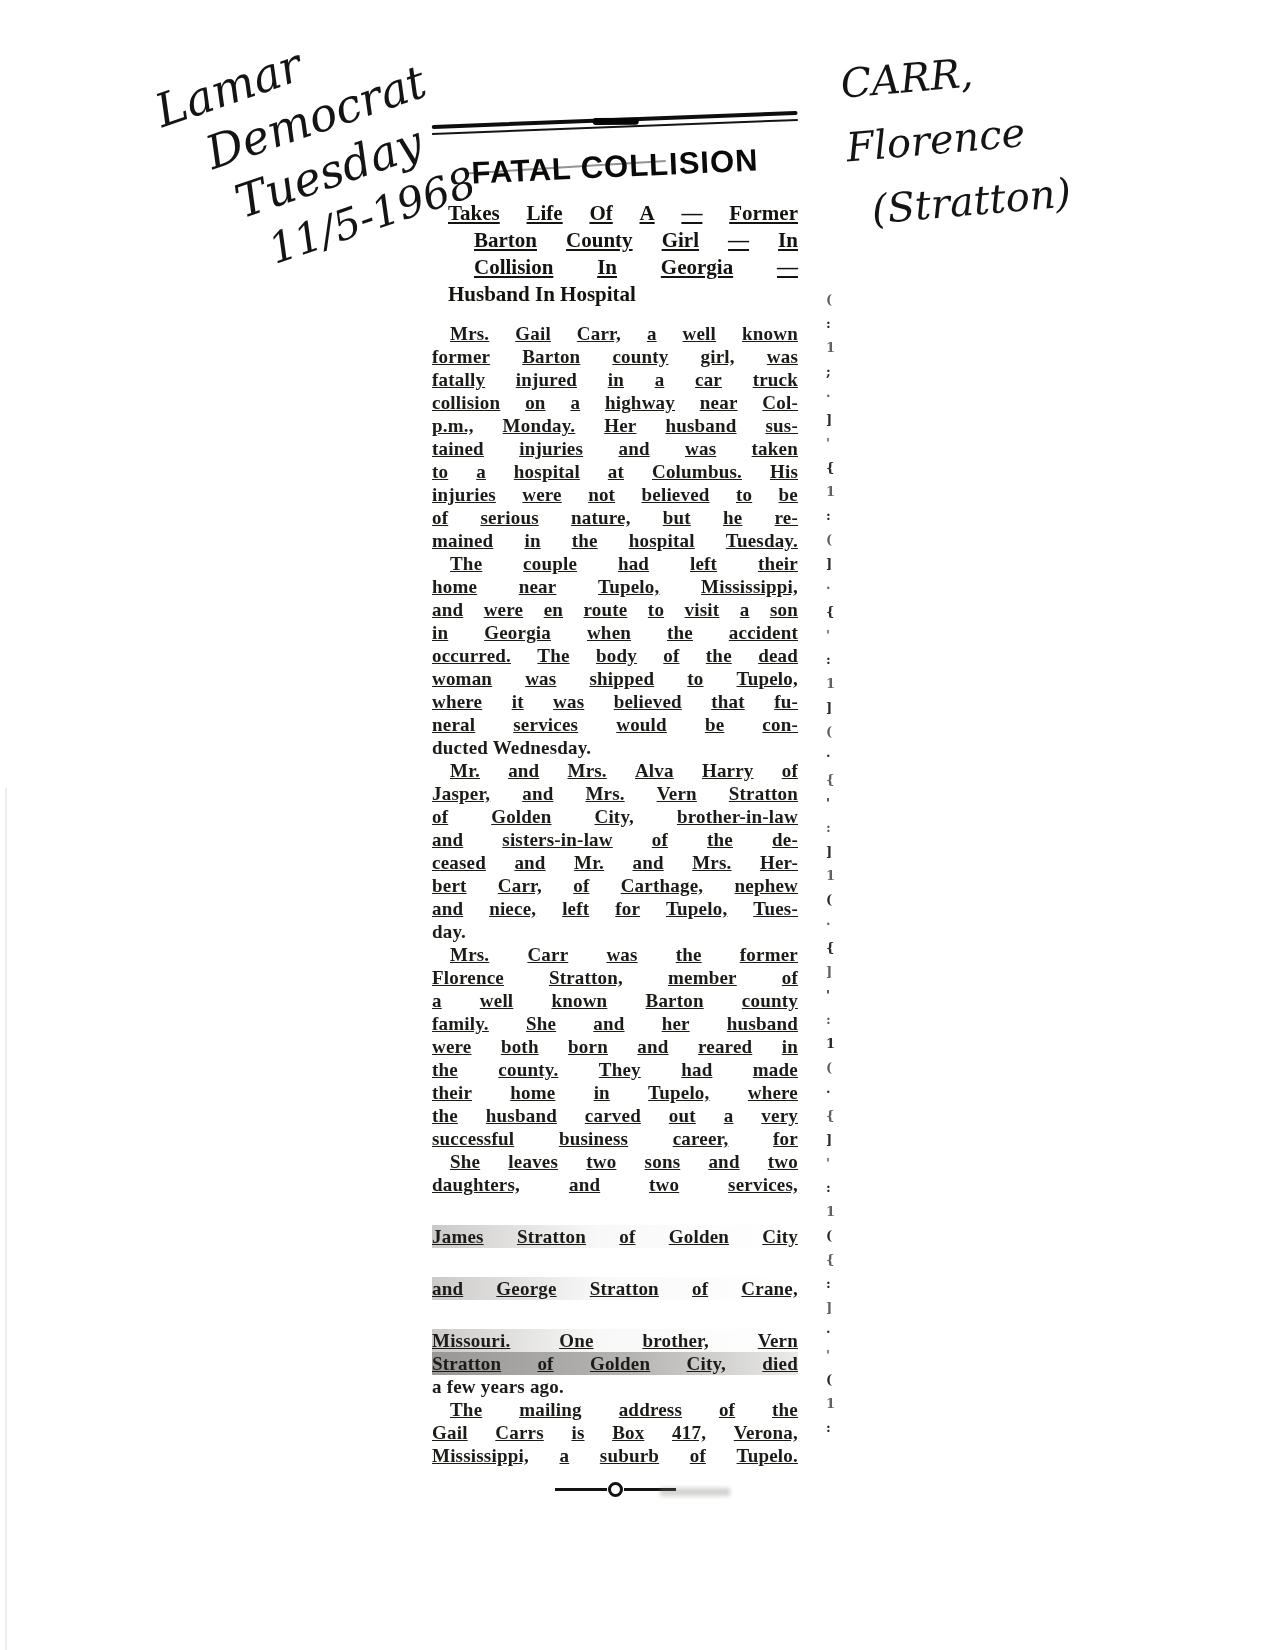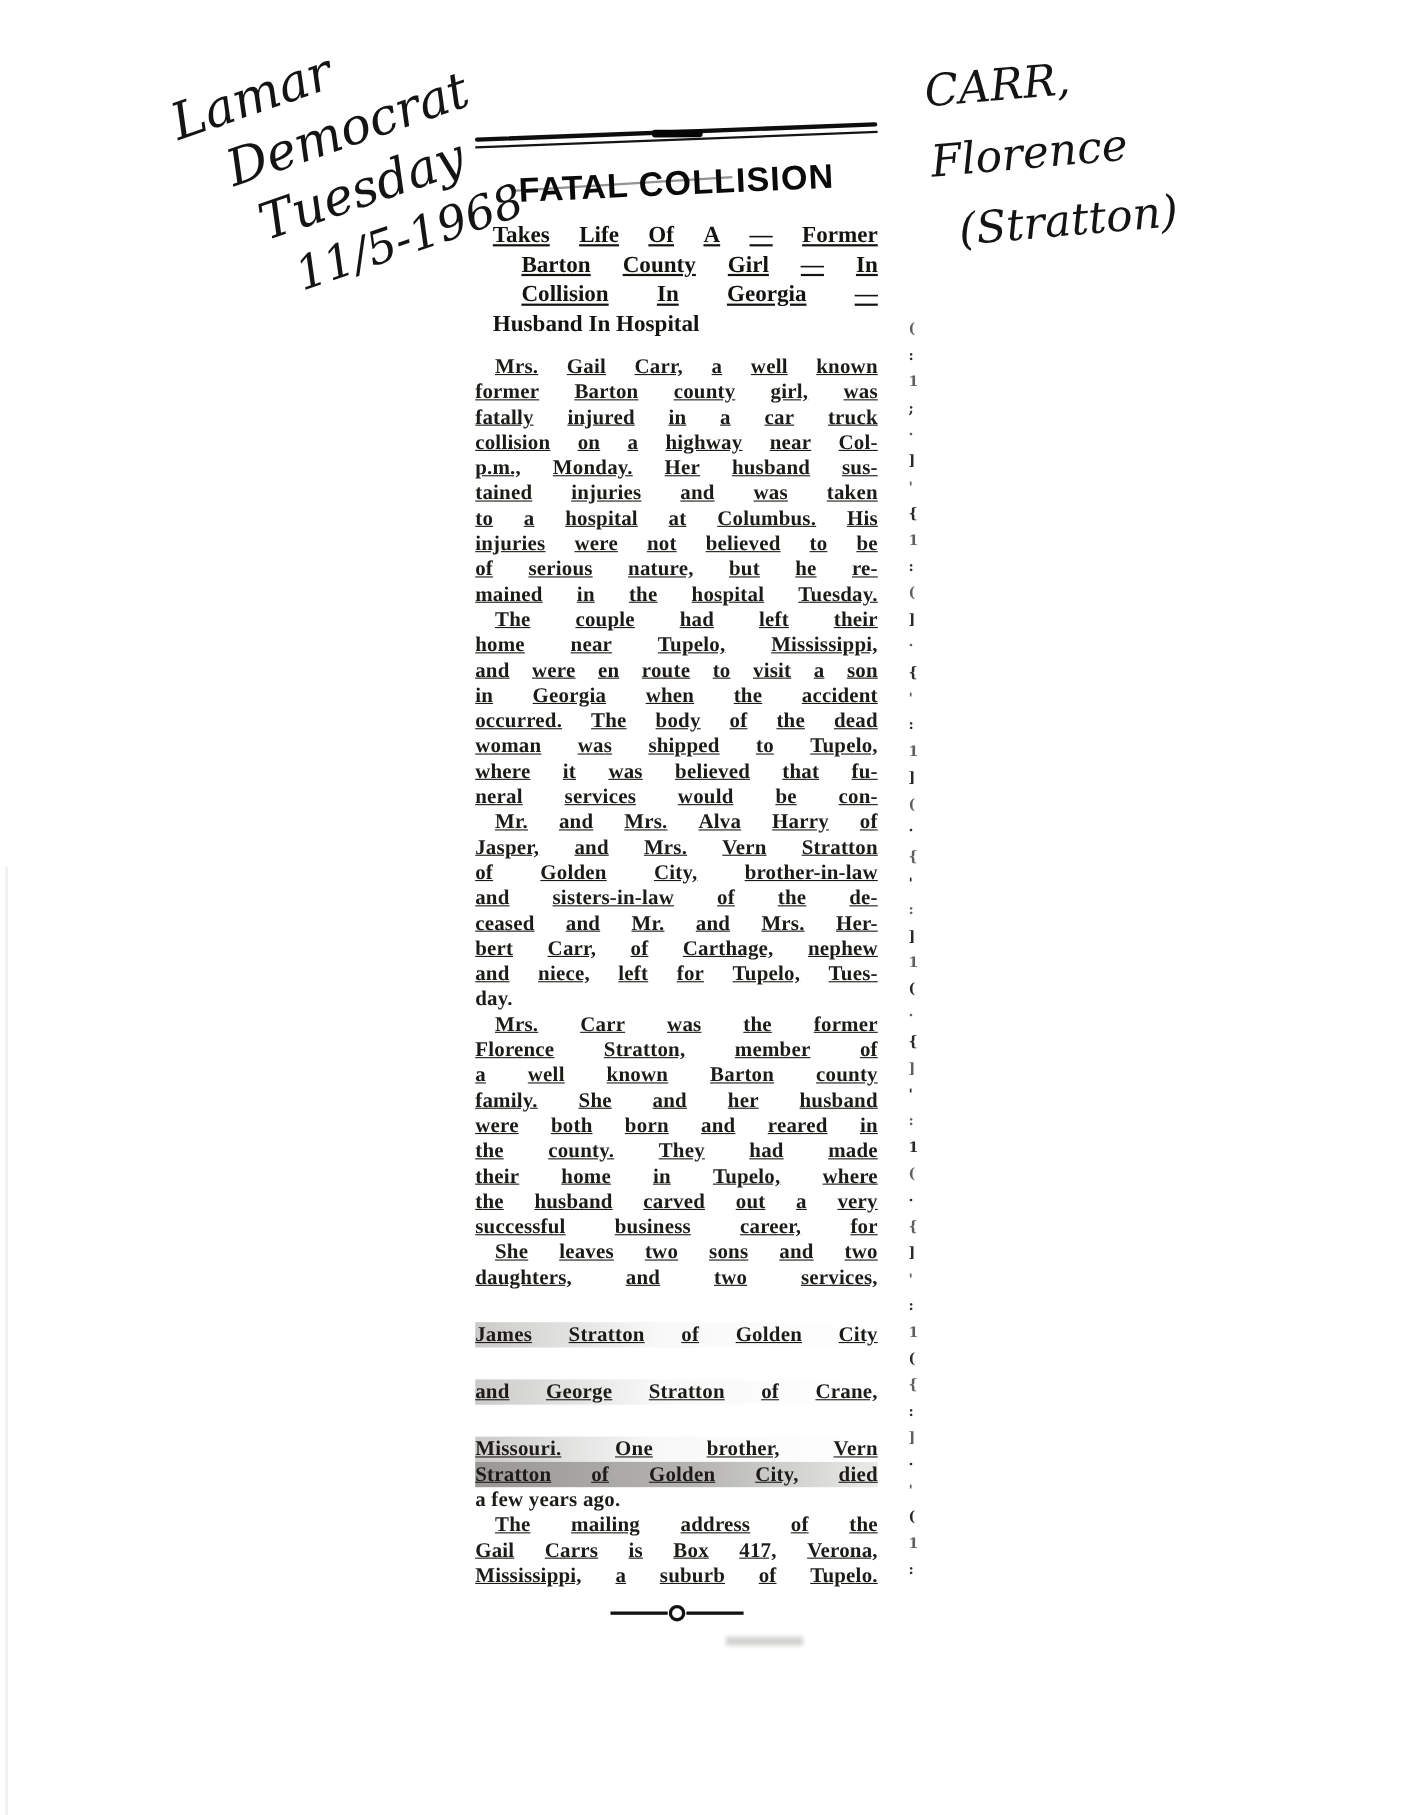--- a/index.html
+++ b/index.html
@@ -294,20 +294,21 @@
             <span>that</span>
             <span>fu-</span>
           </div>
           <div class="jl">
             <span>neral</span>
             <span>services</span>
             <span>would</span>
             <span>be</span>
             <span>con-</span>
           </div>
+          <div class="ll">ducted Wednesday.</div>
         </div>
         <div class="para">
           <div class="jl first">
             <span>Mr.</span>
             <span>and</span>
             <span>Mrs.</span>
             <span>Alva</span>
             <span>Harry</span>
             <span>of</span>
           </div>

